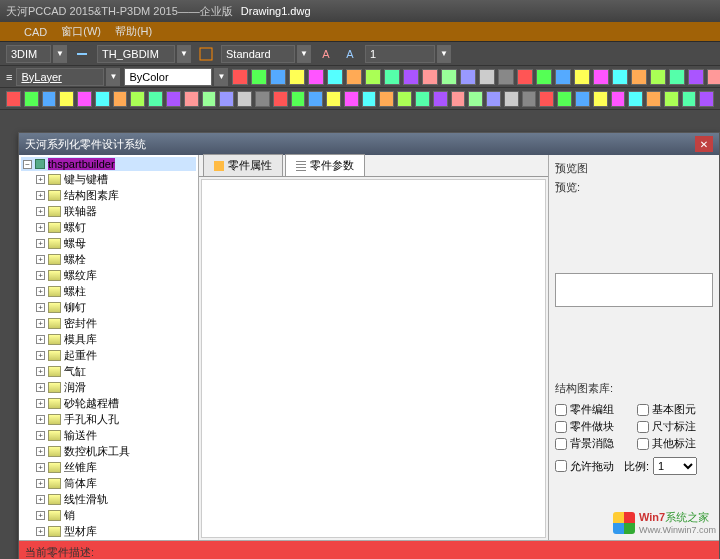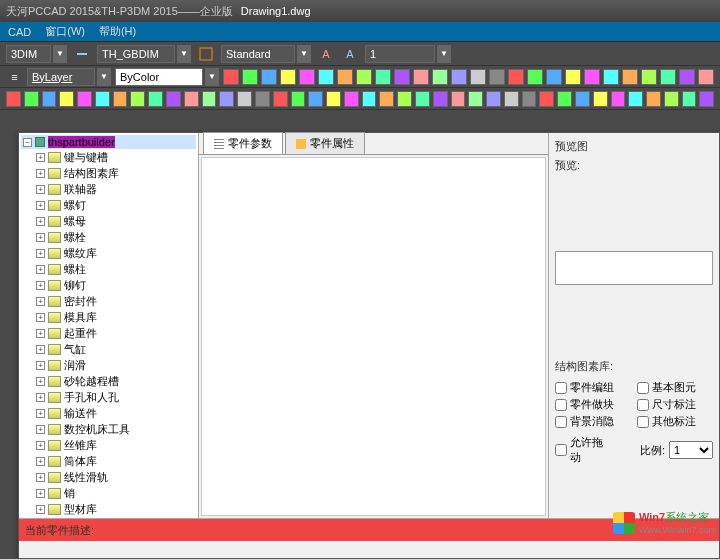--- a/index.html
+++ b/index.html
@@ -1,19 +1,19 @@
 <!DOCTYPE html>
 <html><head>
 <meta charset="utf-8">
 <style>
 *{margin:0;padding:0;box-sizing:border-box;font-family:"Microsoft YaHei","SimSun",sans-serif;font-size:11px}
 body{background:#4a4a4a;width:720px;height:559px;overflow:hidden;position:relative}
 .titlebar{height:22px;background:linear-gradient(#5a5a5a,#404040);color:#ccc;display:flex;align-items:center;padding:0 6px;gap:8px}
 .titlebar .doc{color:#fff}
-.menubar{height:20px;background:#0369a1;color:#ddd;display:flex;align-items:center;gap:14px;padding:0 8px;border-bottom:1px solid #2a2a2a}
+.menubar{height:20px;background:#a16207;color:#ddd;display:flex;align-items:center;gap:14px;padding:0 24px;border-bottom:1px solid #2a2a2a}
 .menubar span{cursor:pointer}
 .toolbar1{height:24px;background:#4a4a4a;display:flex;align-items:center;gap:6px;padding:0 6px;border-bottom:1px solid #333}
 .combo{display:flex;align-items:center;gap:2px}
 .combo input{background:#555;color:#fff;border:1px solid #666;height:18px;padding:0 4px;font-size:11px}
 .combo .dd{width:14px;height:18px;background:#666;color:#fff;display:flex;align-items:center;justify-content:center;font-size:8px;cursor:pointer}
 .icon-btn{width:18px;height:18px;display:flex;align-items:center;justify-content:center;cursor:pointer}
 .toolbar2{height:22px;background:#4a4a4a;display:flex;align-items:center;gap:4px;padding:0 6px;border-bottom:1px solid #333}
 .iconstrip{height:22px;background:#4a4a4a;display:flex;align-items:center;gap:3px;padding:0 6px;border-bottom:1px solid #333;overflow:hidden}
 .mini{width:16px;height:16px;border:1px solid #666;cursor:pointer}
 .dialog{position:absolute;left:18px;top:132px;width:702px;height:427px;background:#f1f1f1;border:1px solid #555;box-shadow:0 2px 6px rgba(0,0,0,.4)}
@@ -90,21 +90,21 @@
   <div class="icon-btn" style="color:#9cf">A</div>
   <div class="combo">
       <input style="width: 70px;" readonly="" value="1">
       <div class="dd">▼</div>
     </div>
 </div>
 
 <div class="toolbar2">
   <div class="icon-btn" style="color:#fff">≡</div>
   <div class="combo">
-      <input style="width: 68px; text-decoration: underline;" readonly="" value="ByLayer">
+      <input style="width: 88px; text-decoration: underline;" readonly="" value="ByLayer">
       <div class="dd">▼</div>
     </div>
   <div class="combo">
       <input style="width: 88px; background: rgb(255, 255, 255); color: rgb(0, 0, 0);" readonly="" value="ByColor">
       <div class="dd">▼</div>
     </div>
   <div id="strip2" style="display:flex;gap:3px">
       <div class="mini" style="background: rgb(255, 85, 85);"></div>
       <div class="mini" style="background: rgb(85, 255, 85);"></div>
       <div class="mini" style="background: rgb(85, 170, 255);"></div>
@@ -171,20 +171,24 @@
     <div class="mini" style="background: rgb(255, 255, 85);"></div>
     <div class="mini" style="background: rgb(255, 85, 255);"></div>
     <div class="mini" style="background: rgb(85, 255, 255);"></div>
     <div class="mini" style="background: rgb(255, 170, 85);"></div>
     <div class="mini" style="background: rgb(170, 255, 85);"></div>
     <div class="mini" style="background: rgb(85, 255, 170);"></div>
     <div class="mini" style="background: rgb(170, 85, 255);"></div>
   </div>
 
 <div class="dialog">
+  <div class="dlg-title">
+    <span>天河系列化零件设计系统</span>
+    <div class="dlg-close">✕</div>
+  </div>
   <div class="dlg-body">
     <div class="tree-pane">
       <div class="tree-root">
         <span class="exp">−</span>
         <span class="ticon2"></span>
         <span class="lbl" style="background:#a21caf">thspartbuilder</span>
       </div>
       <div id="tree">
           <div class="tree-item">
             <span style="width:10px"></span>
@@ -325,27 +329,27 @@
             <span class="lbl">型材库</span>
           </div>
           <div class="tree-item">
             <span style="width:10px"></span>
             <span class="lbl">液压缸</span>
           </div>
         </div>
     </div>
     <div class="mid-pane">
       <div class="tabs">
+        <div class="tab">
+            <span class="tab-icon" style="background:#fb4"></span>
+            <span>零件属性</span>
+          </div>
         <div class="tab active">
             <span class="tab-icon" style="background:repeating-linear-gradient(#888 0 1px,transparent 1px 3px)"></span>
             <span>零件参数</span>
-          </div>
-        <div class="tab">
-            <span class="tab-icon" style="background:#fb4"></span>
-            <span>零件属性</span>
           </div>
       </div>
       <div class="content"></div>
     </div>
     <div class="right-pane">
       <div class="r-label">预览图</div>
       <div class="r-label">预览:</div>
       <div style="flex:0 0 70px"></div>
       <div class="view-input"></div>
       <div style="flex:0 0 60px"></div>
@@ -374,21 +378,21 @@
         <label class="chk">
             <input type="checkbox" style="">
             <span>其他标注</span>
           </label>
       </div>
       <div class="ratio-row">
         <label class="chk">
             <input type="checkbox" style="">
             <span>允许拖动</span>
           </label>
-        <span style="margin-left:22px">比例:</span>
+        <span style="margin-left:6px">比例:</span>
         <select><option>1</option></select>
       </div>
     </div>
   </div>
   <div class="status">
     <span>当前零件描述:</span>
   </div>
 </div>
 
 <div class="watermark">

